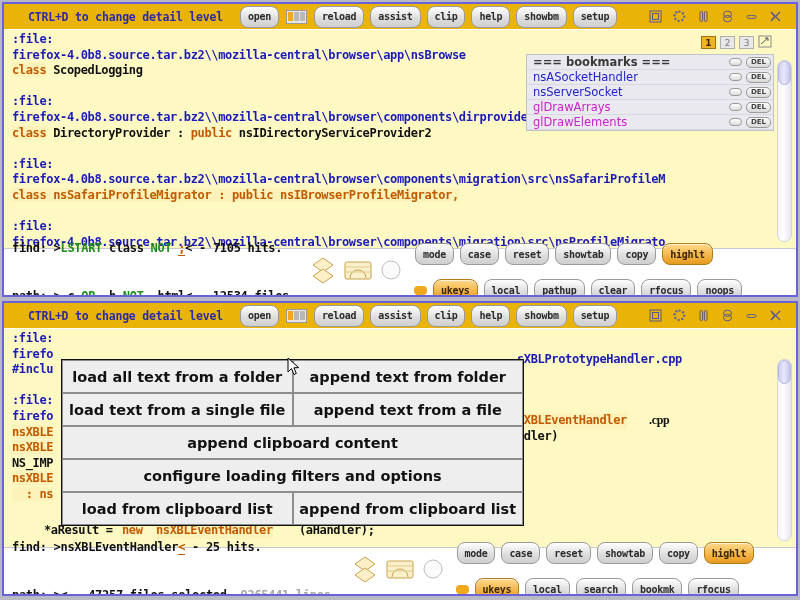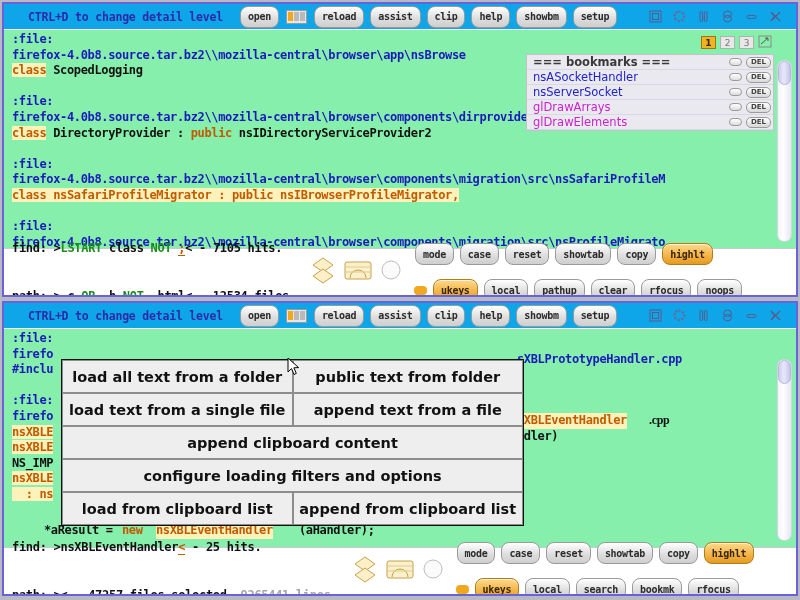--- a/index.html
+++ b/index.html
@@ -27,21 +27,21 @@
     overflow: hidden;
     display: flex; flex-direction: column;
   }
   #panel-top { height: 295px; }
   #panel-bottom { height: 295px; }
 
   
   .toolbar {
     height: 26px;
     min-height: 26px;
-    background: #0ea5e9;
+    background: #eab308;
     display: flex;
     align-items: center;
     padding: 0 6px;
     position: relative;
     border-bottom: 1px solid #ffffff;
   }
   .toolbar-hint {
     color: #2b2ba8;
     font-family: "DejaVu Sans Mono", monospace;
     font-size: 11.5px;
@@ -101,21 +101,21 @@
     gap: 11px;
     padding-right: 8px;
   }
   .tb-icons svg { display: block; cursor: pointer; }
 
   
   .textarea-wrap {
     position: relative;
     flex: 1;
     overflow: hidden;
-    background: #86efac;
+    background: #fef9c3;
   }
   .code {
     position: absolute;
     left: 8px; top: 2px; right: 0;
     font-family: "DejaVu Sans Mono", monospace;
     font-size: 12px;
     line-height: 15.6px;
     white-space: pre;
     color: #1b1bbb;
     font-weight: bold;
@@ -541,21 +541,21 @@
           <div class="code hl2" style="position: absolute; left: 170px; top: 178px; right: auto;">nsXBLEventHandler** aResult)</div>
           <div class="code black" style="position: absolute; left: 40px; top: 194px; right: auto;">*aResult = </div>
           <div class="code orange" style="position: absolute; left: 118px; top: 194px; right: auto;">new</div>
           <div class="code hl2" style="position: absolute; left: 152px; top: 194px; right: auto;">nsXBLEventHandler</div>
           <div class="code black" style="position: absolute; left: 295px; top: 194px; right: auto;">(aHandler);</div>
         </div>
 
       <div class="menu" id="load-menu">
           <div class="menu-row">
             <div class="menu-item">load all text from a folder</div>
-            <div class="menu-item">public text from folder</div>
+            <div class="menu-item">append text from folder</div>
           </div>
           <div class="menu-row">
             <div class="menu-item">load text from a single file</div>
             <div class="menu-item">append text from a file</div>
           </div>
           <div class="menu-row">
             <div class="menu-item">append clipboard content</div>
           </div>
           <div class="menu-row">
             <div class="menu-item full">configure loading filters and options</div>

